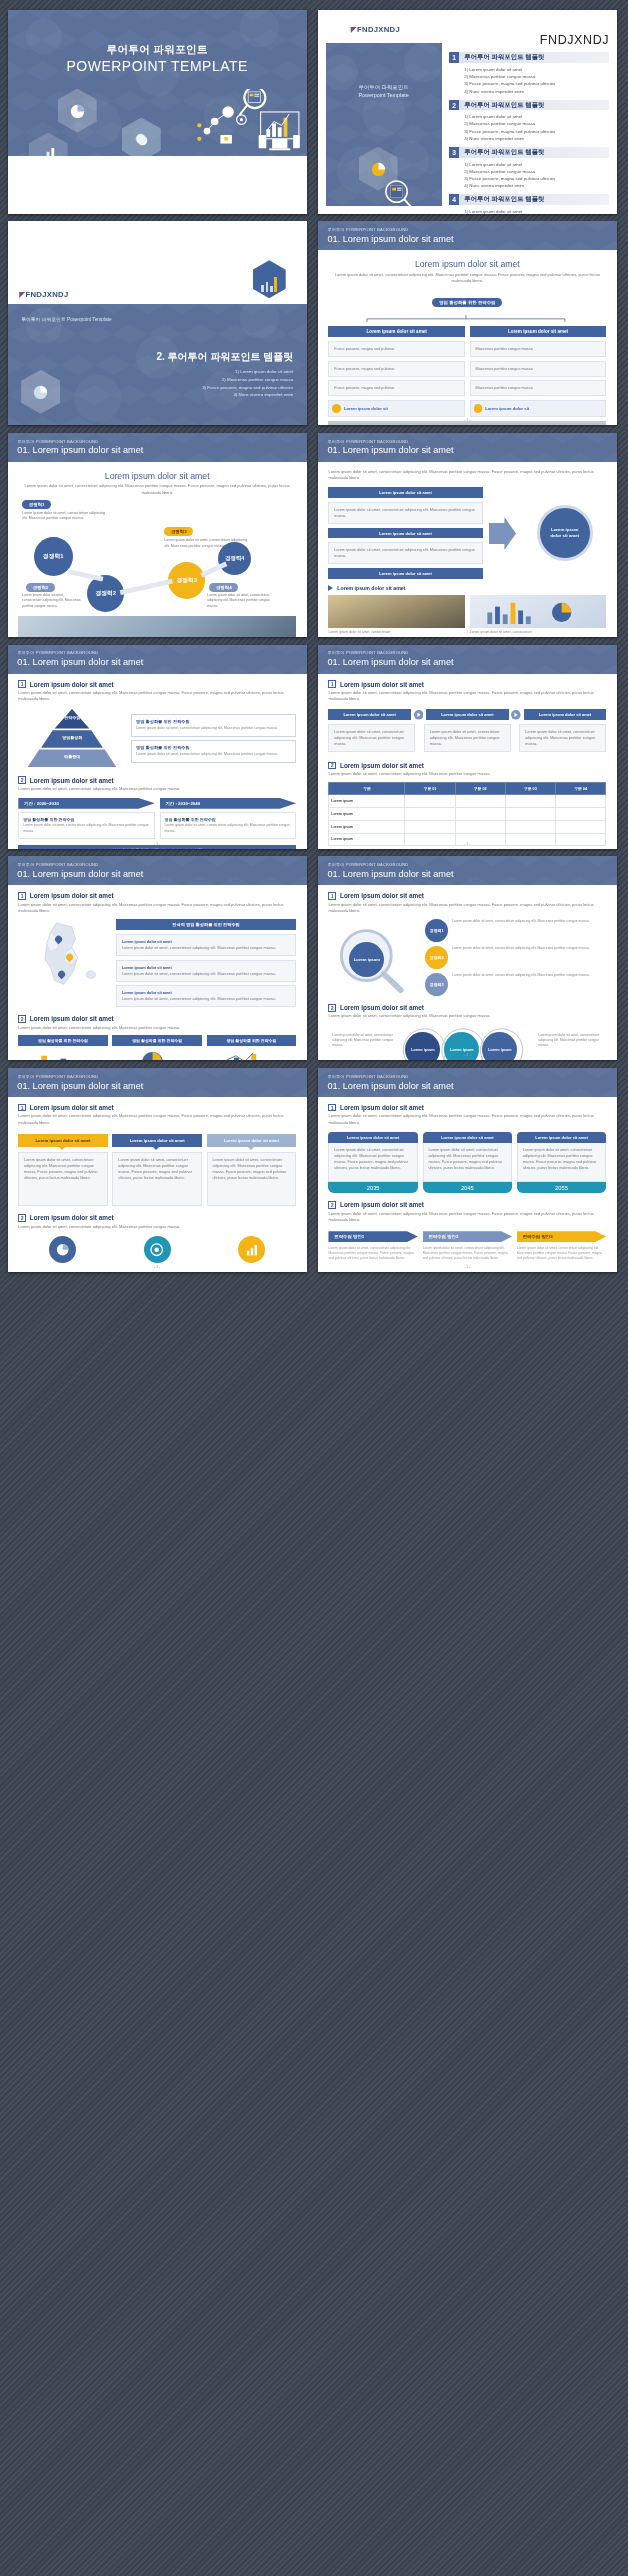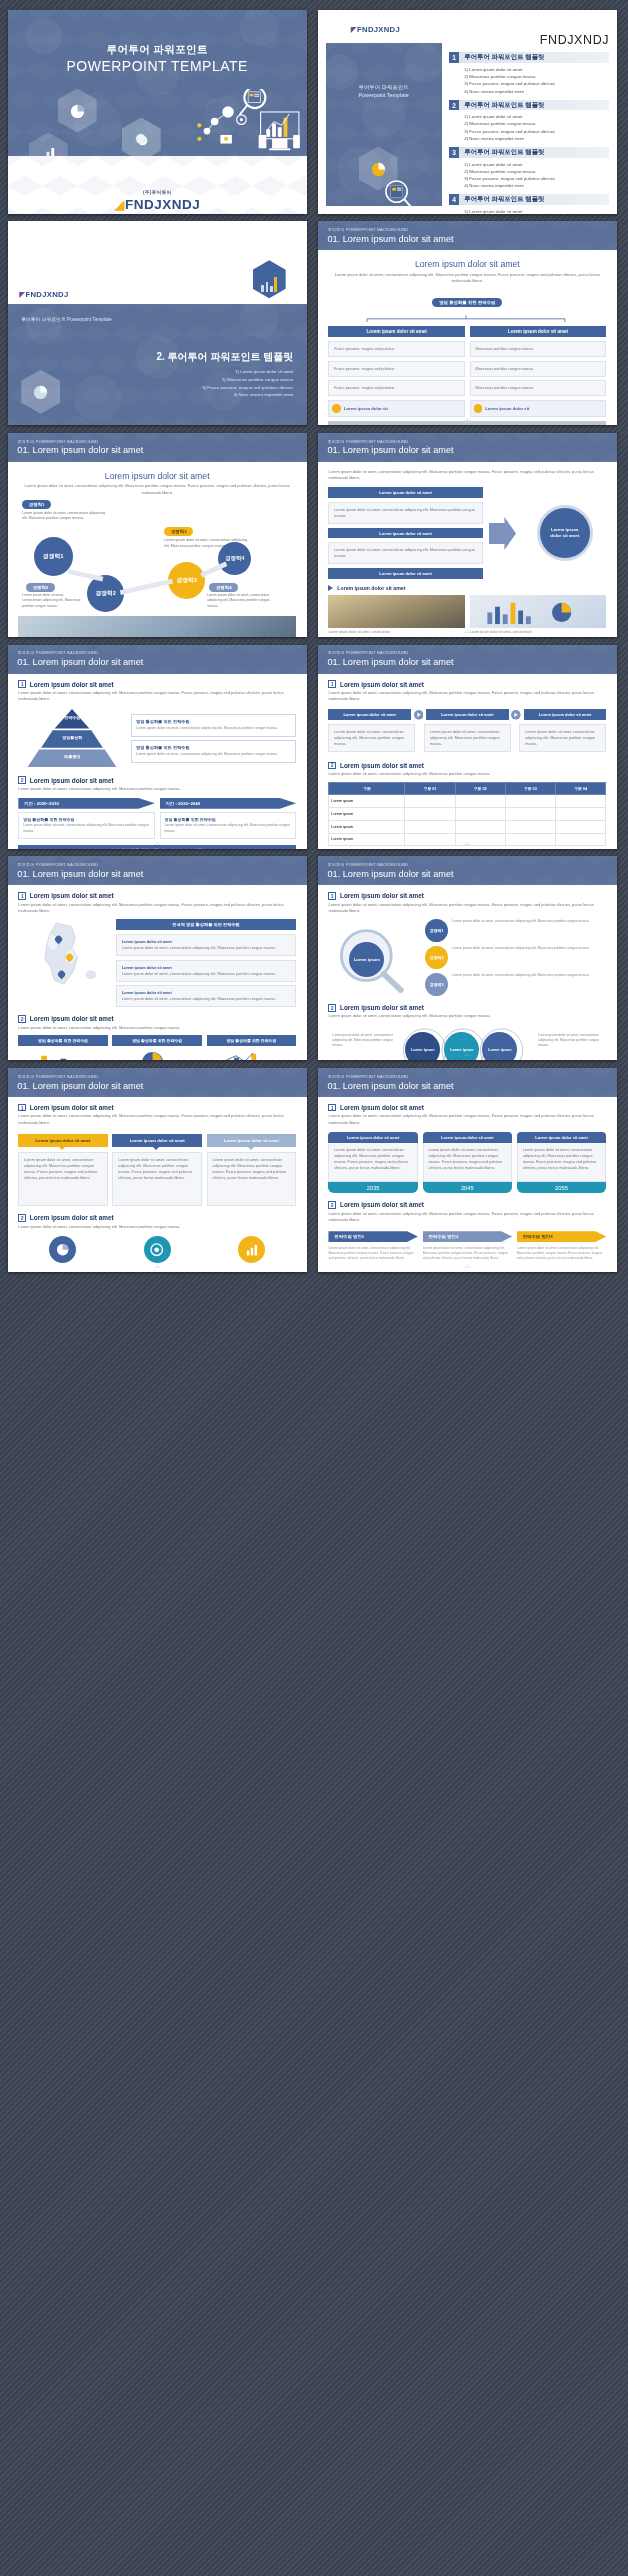--- a/index.html
+++ b/index.html
@@ -195,27 +195,20 @@
         <rect x="84" y="48" width="8" height="14" rx="1" fill="#fff"></rect>
         <rect x="120" y="48" width="7" height="14" rx="1" fill="#fff"></rect>
         <rect x="44" y="48" width="12" height="9" fill="#fff"></rect>
           <circle cx="50" cy="52" r="2.2" fill="#f2c52f"></circle>
       </svg>
       <div class="cover-ttl">
         <div class="k">루어투어 파워포인트</div>
         <div class="e">POWERPOINT TEMPLATE</div>
       </div>
     </div>
-    <div class="cover-foot">
-      <div class="hexpat light"></div>
-      <div class="logo-wrap">
-        <div class="logo-sub">(주)루어투어</div>
-        <div class="logo-main"><span class="mark">◢</span><span>FNDJXNDJ</span></div>
-      </div>
-    </div>
   </div>
 
   <div class="slide">
     <div class="mini-logo" style="left:33px;top:15.4px;"><span class="mark">◤</span><span>FNDJXNDJ</span></div>
     <div class="ct-left">
       <div class="hexbg"></div>
       <div class="hexpat"></div>
       <div class="hex-ico" style="left:33px;top:104px;background:rgba(255,255,255,.2);">
         <svg width="19" height="19" viewBox="0 0 20 20">
             <circle cx="10" cy="11" r="7" fill="#f2b417"></circle>

